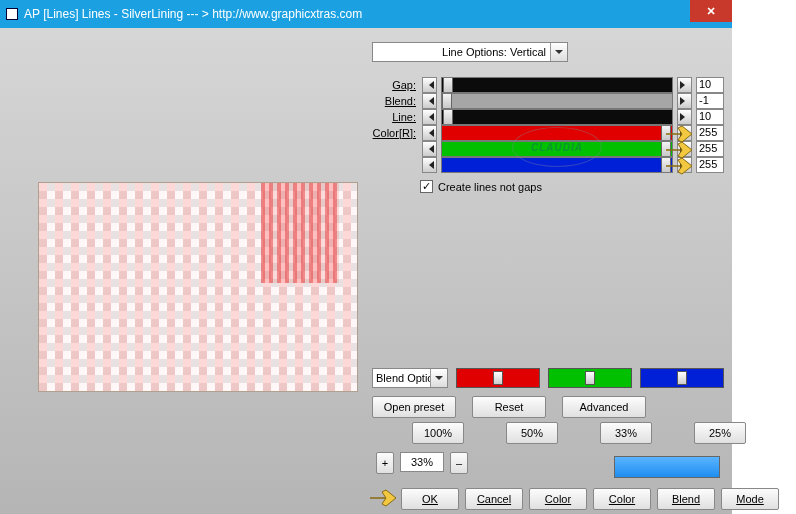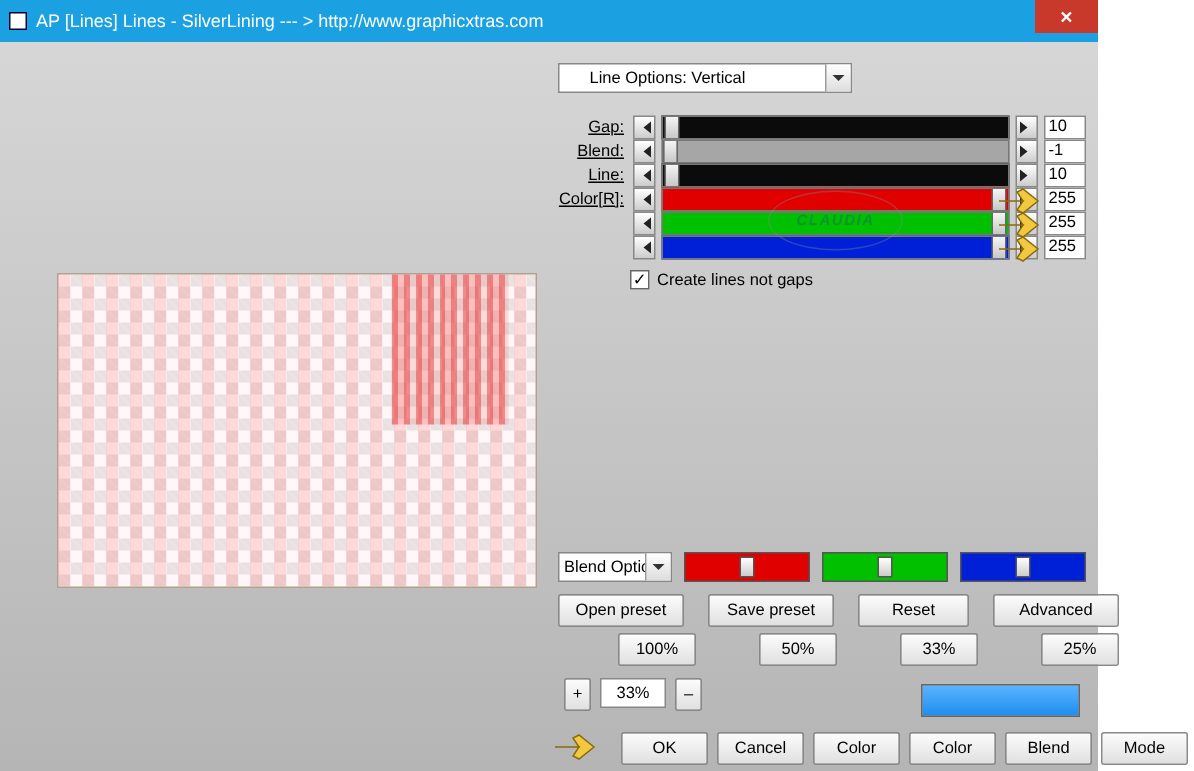--- a/index.html
+++ b/index.html
@@ -16,21 +16,21 @@
     linear-gradient(45deg,#e8e8e8 25%,transparent 25%,transparent 75%,#e8e8e8 75%),
     linear-gradient(45deg,#e8e8e8 25%,transparent 25%,transparent 75%,#e8e8e8 75%);
   background-size:16px 16px; background-position:0 0,8px 8px;
 }
 .preview-overlay{ position:absolute; inset:0; background: repeating-linear-gradient(to right, rgba(255,100,100,0.25) 0 8px, rgba(255,100,100,0.05) 8px 16px); }
 .preview-dense{ position:absolute; top:0; right:18px; width:78px; height:100px; background: repeating-linear-gradient(to right, rgba(230,50,50,0.55) 0 4px, rgba(230,50,50,0.15) 4px 8px); }
 
 .right-pane { position:absolute; top:14px; left:372px; right:8px; bottom:6px; }
 
 .dropdown { position:absolute; top:0; left:0; width:196px; height:20px; border:1px solid #888; background:#fff; display:flex; align-items:center; }
-.dropdown span { flex:1; padding:0 20px; }
+.dropdown span { flex:1; padding:0 4px;text-align:right; }
 .dd-btn { width:17px; height:18px; background:linear-gradient(#fff,#ddd); border-left:1px solid #999; display:flex; align-items:center; justify-content:center;}
 .caret-down { border: 4px solid transparent; border-top:4px solid #333; margin-top:4px;}
 
 .slider-rows { position:absolute; top:34px; left:0; right:0; }
 .srow { display:flex; align-items:center; height:17px; gap:4px; margin-bottom:-1px;}
 .srow .lbl { width:46px; text-align:right; padding-right:2px;text-decoration:underline; }
 .arrow-btn { width:15px; height:16px; background:linear-gradient(#fff,#ccc); border:1px solid #888; display:flex; align-items:center; justify-content:center; }
 .tri-l { border:4px solid transparent; border-right:5px solid #222;}
 .tri-r { border:4px solid transparent; border-left:5px solid #222;}
 .track { flex:1; height:16px; border:1px solid #777; position:relative; overflow:hidden;}
@@ -53,21 +53,21 @@
 .blend-dd { width:76px; height:20px; border:1px solid #888; background:#fff; display:flex; align-items:center; }
 .blend-dd span{flex:1; padding:0 3px; white-space:nowrap; overflow:hidden;}
 .blend-slider { flex:1; height:20px; border:1px solid #555; position:relative; }
 .blend-slider.red{ background:#e00000;} .blend-slider.green{ background:#00c000;} .blend-slider.blue{ background:#0020d8;}
 .bs-thumb{ position:absolute; top:2px; left:44%; width:10px; height:14px; background:linear-gradient(#fff,#ccc); border:1px solid #555;}
 
 .btn-row { position:absolute; display:flex; gap:6px; }
 .row1 { top:354px; left:0;gap:16px;}
 .row2 { top:380px; left:4px;}
 .row3 { top:410px; left:4px;}
-.row4 { top:446px; left:42px;}
+.row4 { top:446px; left:29px;text-decoration:underline;}
 .btn { height:22px; border:1px solid #888; background:linear-gradient(#fcfcfc,#e0e0e0); display:flex; align-items:center; justify-content:center; padding:0 8px; border-radius:2px;}
 .w84{width:84px;} .w74{width:74px;} .w58{width:58px;} .w52{width:52px;margin-left:36px;} .w18{width:18px;padding:0;}
 
 .percent-box{width:44px; height:20px; border:1px solid #888; background:#fff; text-align:center; line-height:18px;}
 .color-swatch{ position:absolute; top:414px; right:4px; width:106px; height:22px; background:linear-gradient(#5ab4ff,#1e8ef0); border:1px solid #666;}
 
 .ptr-ok{ position:absolute; top:444px; left:-4px; }
 </style>
 </head>
 <body>
@@ -215,21 +215,20 @@
         <div class="blend-slider green">
             <div class="bs-thumb"></div>
           </div>
         <div class="blend-slider blue">
             <div class="bs-thumb"></div>
           </div>
       </div>
 
       <div class="btn-row row1">
         <div class="btn w84">Open preset</div>
-        <div class="btn w84">Save preset</div>
         <div class="btn w74">Reset</div>
         <div class="btn w84">Advanced</div>
       </div>
 
       <div class="btn-row row2">
         <div class="btn w52">100%</div>
         <div class="btn w52">50%</div>
         <div class="btn w52">33%</div>
         <div class="btn w52">25%</div>
       </div>

